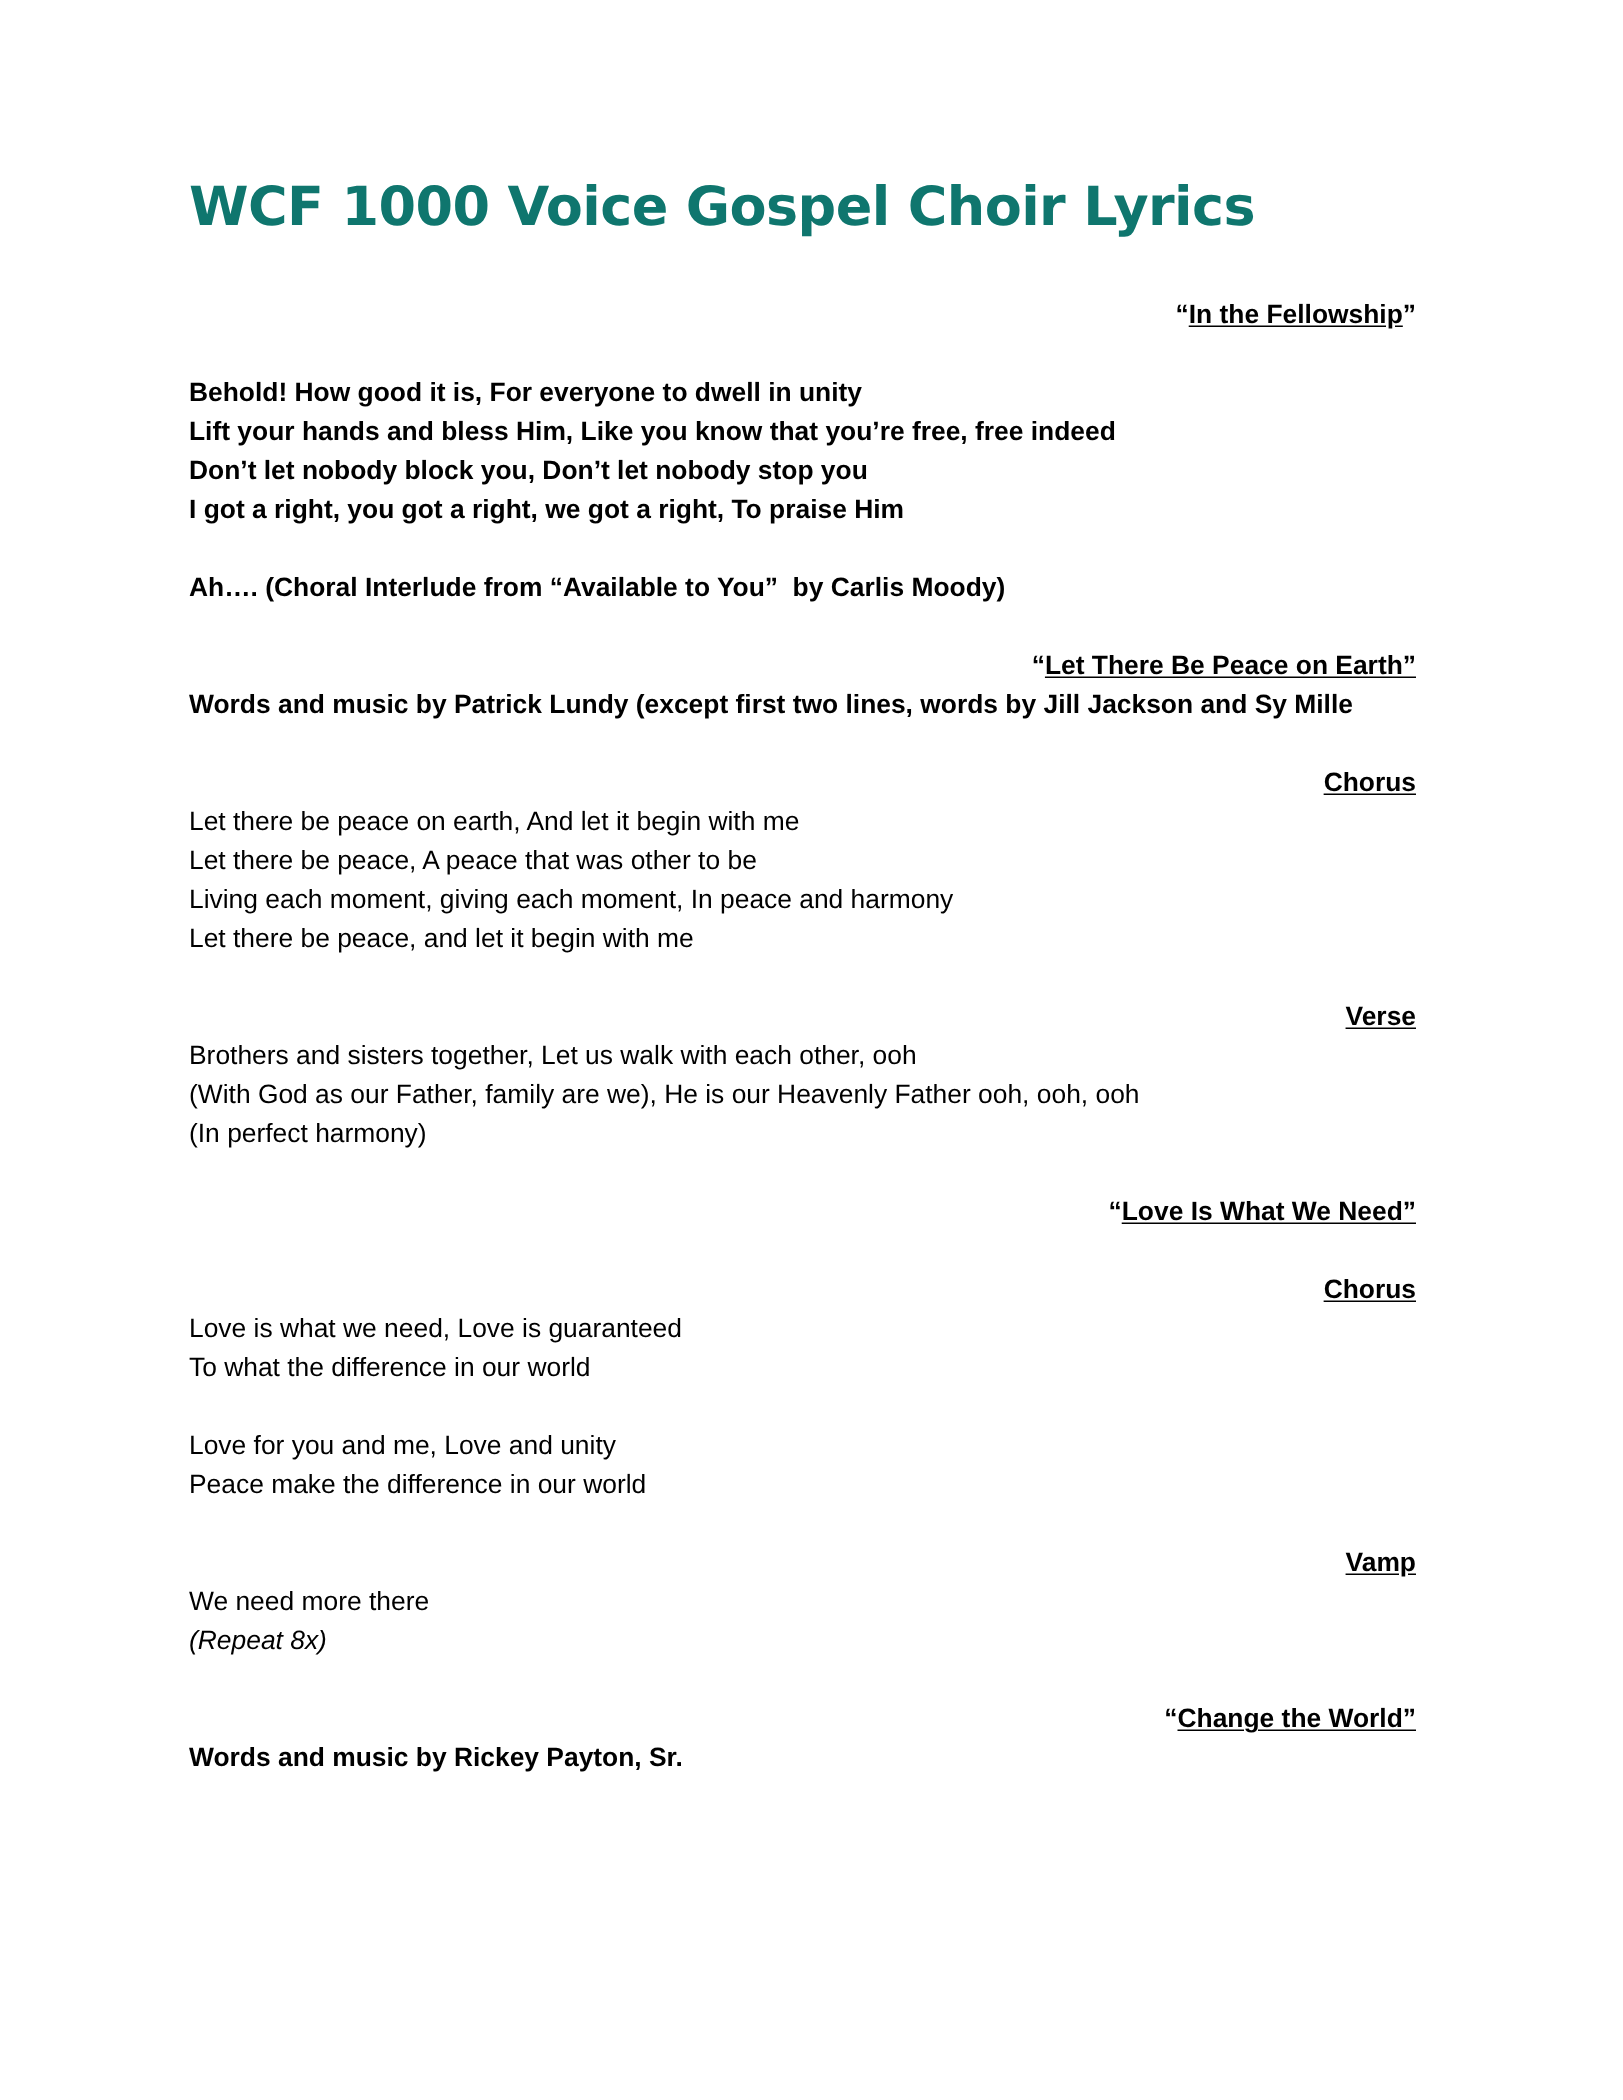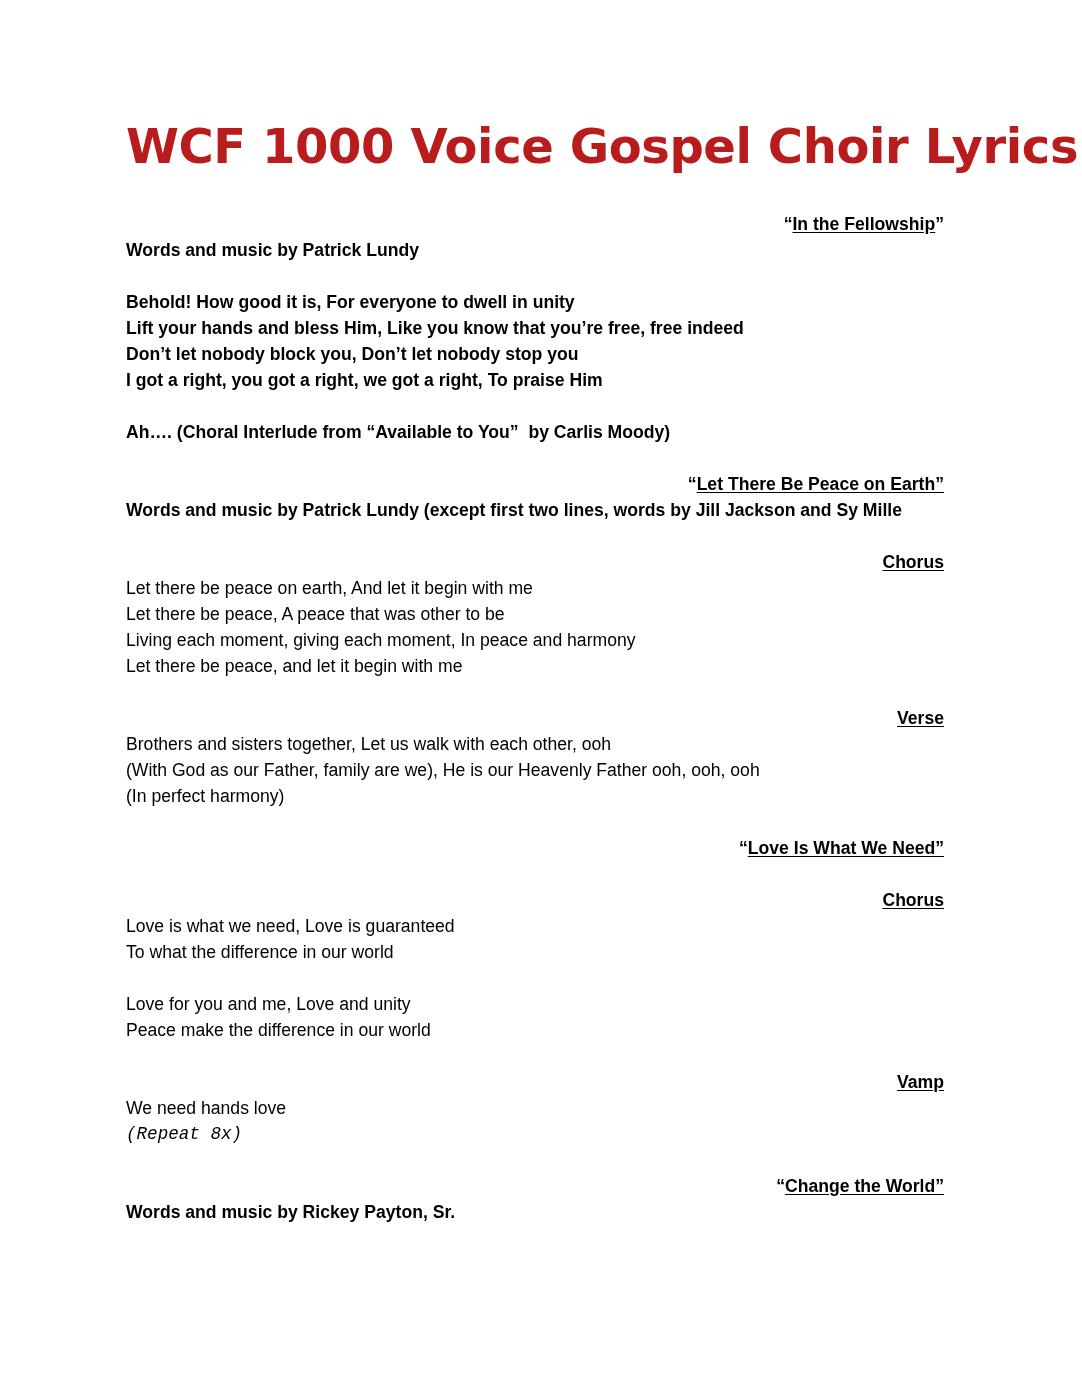--- a/index.html
+++ b/index.html
@@ -25,37 +25,37 @@
   }
   .content {
     position: absolute;
     left: 126px;
     top: 118px;
     width: 818px;
   }
   .doc-title {
     font-family: "DejaVu Sans", sans-serif;
     font-weight: bold;
-    font-size: 48px;
+    font-size: 36px;
     line-height: 1.18;
     letter-spacing: -0.4px;
     margin: 0 0 0 0;
-    color: #b91c1c;
+    color: #0f766e;
     white-space: nowrap;
   }
   .spacer-title { height: 36px; }
 
   .line {
     font-size: 17.6px;
     line-height: 26px;
     color: #000000;
     white-space: pre-wrap;
   }
   .line.bold { font-weight: bold; }
-  .line.italic { font-style: italic; font-family: Liberation Mono, monospace; }
+  .line.italic { font-style: italic; }
   .heading-ul {
     font-weight: bold;
     font-size: 17.6px;
     line-height: 26px;
     text-align: right;
   }
   .heading-ul u { text-decoration: underline; text-underline-offset: 2px; }
   .blank { height: 26px; }
   .wrapline {
     font-size: 17.6px;
@@ -67,21 +67,20 @@
 </head>
 <body>
 
 <div class="page">
   <div class="content">
 
     <h1 class="doc-title">WCF 1000 Voice Gospel Choir Lyrics</h1>
     <div class="spacer-title"></div>
 
     <div class="heading-ul"><span>“</span><u>In the Fellowship</u><span>”</span></div>
-    <div class="line bold">Words and music by Patrick Lundy</div>
     <div class="blank"></div>
 
     <div class="line bold">Behold! How good it is, For everyone to dwell in unity</div>
     <div class="line bold">Lift your hands and bless Him, Like you know that you’re free, free indeed</div>
     <div class="line bold">Don’t let nobody block you, Don’t let nobody stop you</div>
     <div class="line bold">I got a right, you got a right, we got a right, To praise Him</div>
     <div class="blank"></div>
 
     <div class="line bold">Ah…. (Choral Interlude from “Available to You”  by Carlis Moody)</div>
     <div class="blank"></div>
@@ -109,21 +108,21 @@
     <div class="heading-ul"><u>Chorus</u></div>
     <div class="line">Love is what we need, Love is guaranteed</div>
     <div class="line">To what the difference in our world</div>
     <div class="blank"></div>
 
     <div class="line">Love for you and me, Love and unity</div>
     <div class="line">Peace make the difference in our world</div>
     <div class="blank"></div>
 
     <div class="heading-ul"><u>Vamp</u></div>
-    <div class="line">We need hands love</div>
+    <div class="line">We need more there</div>
     <div class="line italic">(Repeat 8x)</div>
     <div class="blank"></div>
 
     <div class="heading-ul"><span>“</span><u>Change the World”</u><span></span></div>
     <div class="line bold">Words and music by Rickey Payton, Sr.</div>
 
   </div>
 </div>
 
 </body></html>

